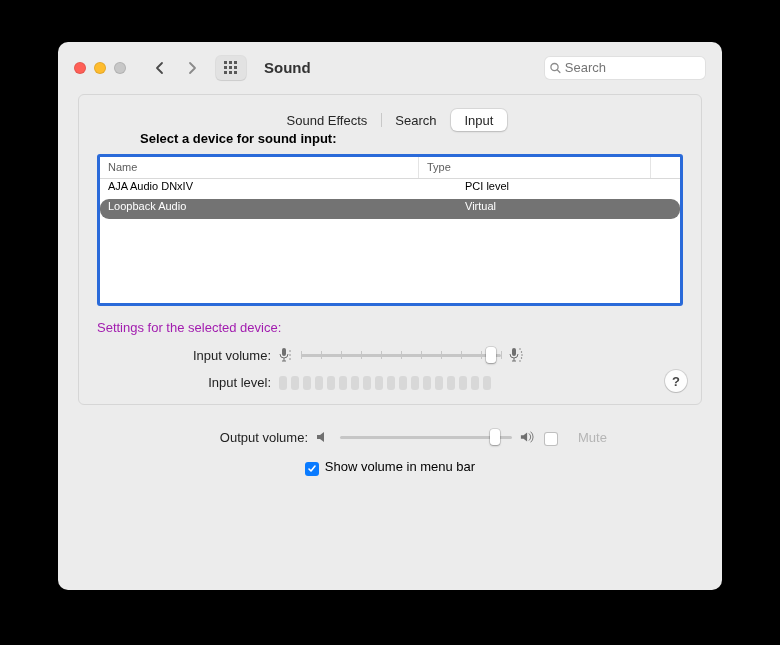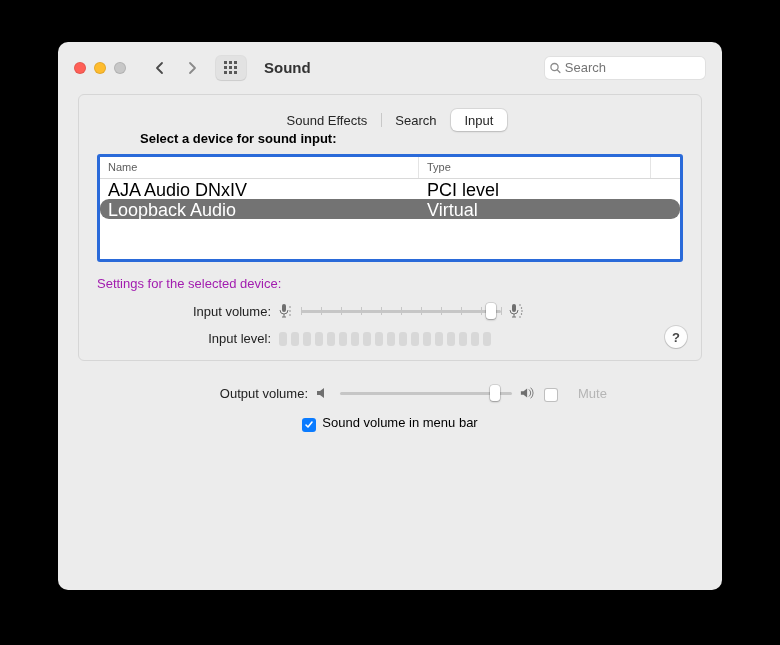--- a/index.html
+++ b/index.html
@@ -97,34 +97,34 @@
   .seg button.active {
     background:#fff; border-radius:6px;
     box-shadow: 0 0 0 1px rgba(0,0,0,0.08), 0 1px 2px rgba(0,0,0,0.15);
   }
   .seg button.active::before, .seg button.active + button::before { display:none; }
   .section-label { font-weight:600; margin-bottom:8px;margin-left:43px; }
   .device-table {
     border: 3px solid #2a6ad9;
     border-radius:3px;
     background:#fff;
-    height: 108px;
+    height: 152px;
     overflow:hidden;
   }
   .dt-header {
     display:flex; height:22px;
     background:#fff;
     border-bottom:1px solid #d9d9d9;
     font-size:11px; color:#5d5d5d;
   }
   .dt-col-name { flex: 0 0 55%; padding:4px 8px; border-right:1px solid #e4e4e4;}
   .dt-col-type { flex: 0 0 40%; padding:4px 8px; border-right:1px solid #e4e4e4;}
   .dt-col-pad  { flex: 1; }
   .dt-row {
-    display:flex; height:20px; font-size:18px;
+    display:flex; height:20px; font-size:11px;gap:38px;
   }
   .dt-row .c1 { flex:0 0 55%; padding:1px 8px;}
   .dt-row .c2 { flex:1; padding:1px 8px;}
   .dt-row.selected { background:#737373; color:#fff;border-radius:9px; }
   .settings-label { margin-top: 14px; color:#a21caf; }
   .row {
     display:flex; align-items:center; margin-top:12px;
   }
   .row .lbl { width: 182px; text-align:right; padding-right:8px; color:#222;}
   .slider-wrap {
@@ -351,17 +351,17 @@
         <span class="checkbox"></span>
         <span class="mute-label">Mute</span>
       </div>
     </div>
     <div class="row" style="justify-content:center; margin-top:14px;">
       <span class="checkbox checked">
         <svg width="10" height="10" viewBox="0 0 10 10">
             <path d="M2 5l2 2 4-5" stroke="#fff" stroke-width="1.6" fill="none" stroke-linecap="round" stroke-linejoin="round"></path>
           </svg>
       </span>
-      <span>Sound volume in menu bar</span>
+      <span>Show volume in menu bar</span>
     </div>
   </div>
 
 </div>
 
 </body></html>

